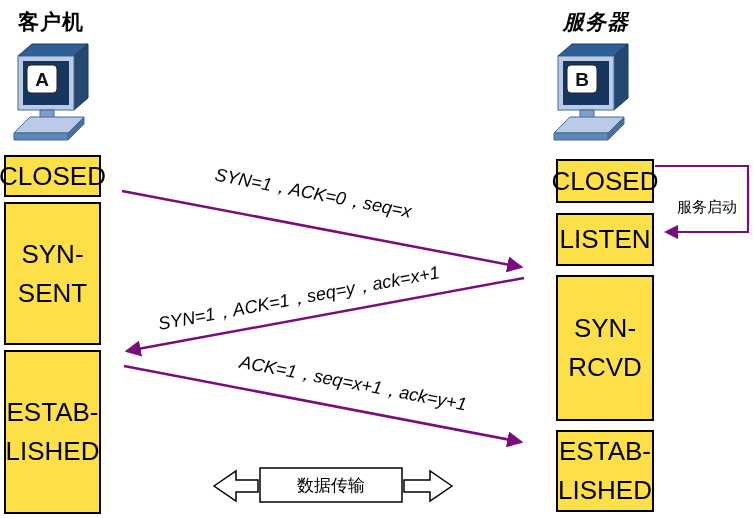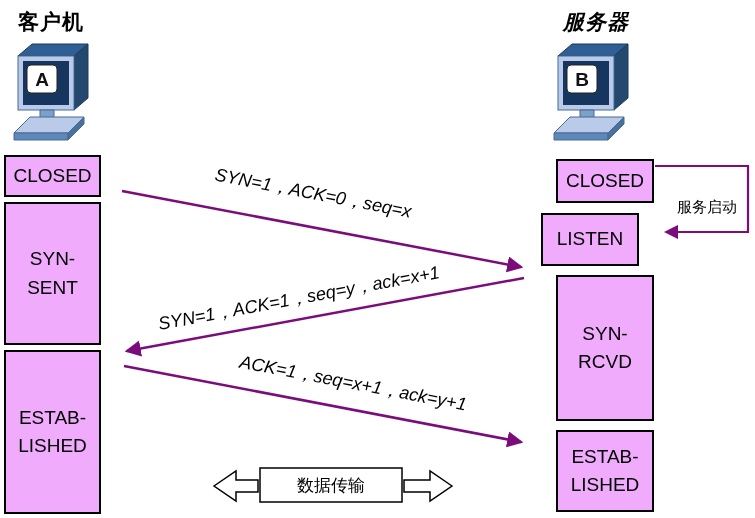--- a/index.html
+++ b/index.html
@@ -3,23 +3,23 @@
 <meta charset="utf-8">
 <style>
   * { margin:0; padding:0; box-sizing:border-box; }
   html,body { background:#fff; }
   .canvas {
     position:relative; width:755px; height:518px; background:#fff;
     font-family:"Liberation Sans", sans-serif; overflow:hidden; color:#000;
   }
   .title { position:absolute; font-size:21px; font-weight:bold; letter-spacing:1px; }
   .state-box {
-    position:absolute; border:2px solid #000; background:#f0abfc;
+    position:absolute; border:2px solid #000; background:#fde047;
     display:flex; align-items:center; justify-content:center; text-align:center;
-    font-size:19px; line-height:1.5; white-space:pre-line;
+    font-size:26px; line-height:1.5; white-space:pre-line;
   }
   .icon-wrap { position:absolute; }
   svg.overlay { position:absolute; left:0; top:0; pointer-events:none; }
   .msg { font-size:18px; font-style:italic; fill:#000; }
   .svc-label { font-size:15px; fill:#000; }
   .dt-label { font-size:17px; fill:#000; }
   .comp-letter { font-size:19px; font-weight:bold; fill:#111; font-family:"Liberation Sans", sans-serif; }
 </style>
 </head>
 <body>
@@ -59,21 +59,21 @@
     </svg>
   </div>
 
   <div class="state-box" style="left:4px; top:155px; width:97px; height:42px;">CLOSED</div>
   <div class="state-box" style="left:4px; top:202px; width:97px; height:143px;">SYN-
 SENT</div>
   <div class="state-box" style="left:4px; top:350px; width:97px; height:164px;">ESTAB-
 LISHED</div>
 
   <div class="state-box" style="left:556px; top:159px; width:98px; height:44px;">CLOSED</div>
-  <div class="state-box" style="left:541px; top:213px; width:98px; height:53px;">LISTEN</div>
+  <div class="state-box" style="left:556px; top:213px; width:98px; height:53px;">LISTEN</div>
   <div class="state-box" style="left:556px; top:275px; width:98px; height:146px;">SYN-
 RCVD</div>
   <div class="state-box" style="left:556px; top:430px; width:98px; height:82px;">ESTAB-
 LISHED</div>
 
   <svg class="overlay" width="755" height="518" viewBox="0 0 755 518">
     <defs>
       <marker id="arrowP" viewBox="0 0 10 10" refX="8.5" refY="5" markerWidth="6.5" markerHeight="6.5" orient="auto-start-reverse">
         <path d="M0,0 L10,5 L0,10 z" fill="#7b0c7b"></path>
       </marker>

